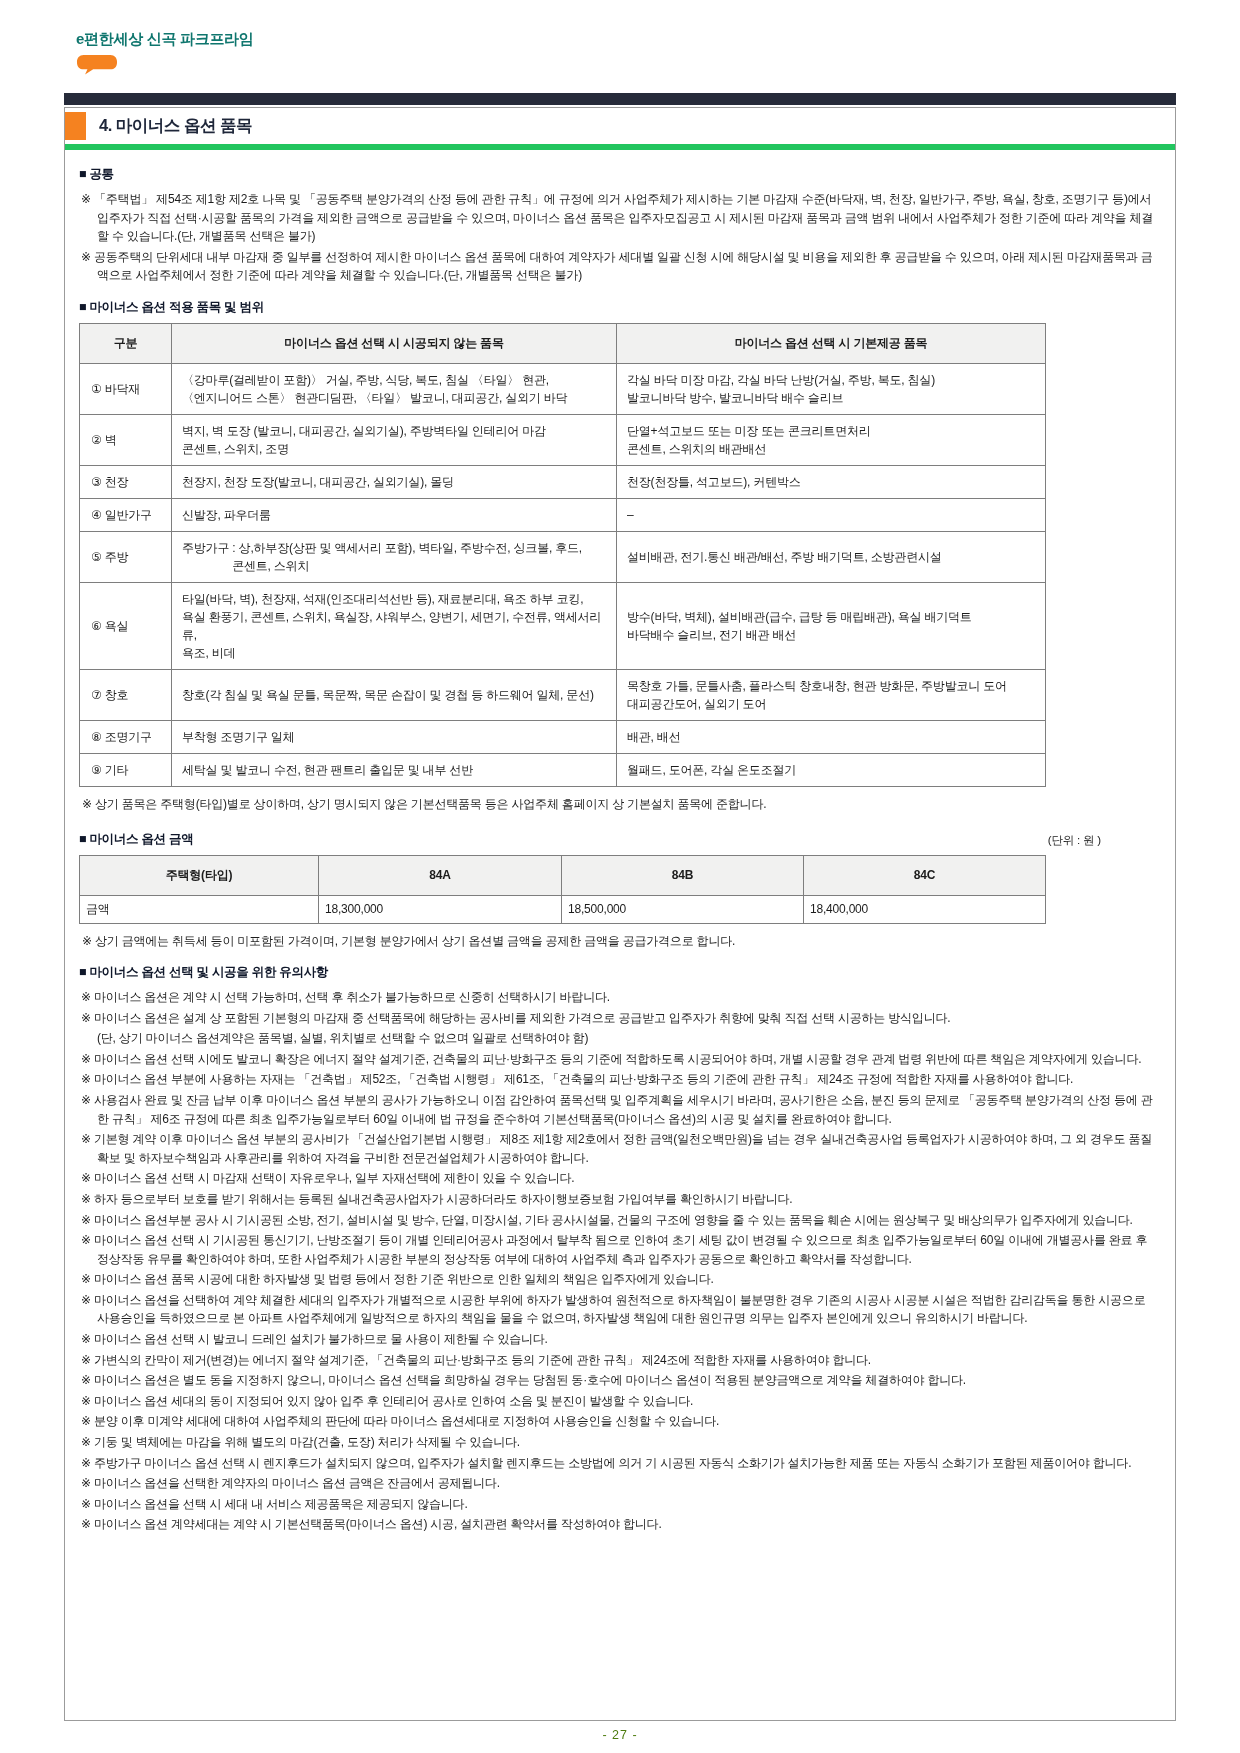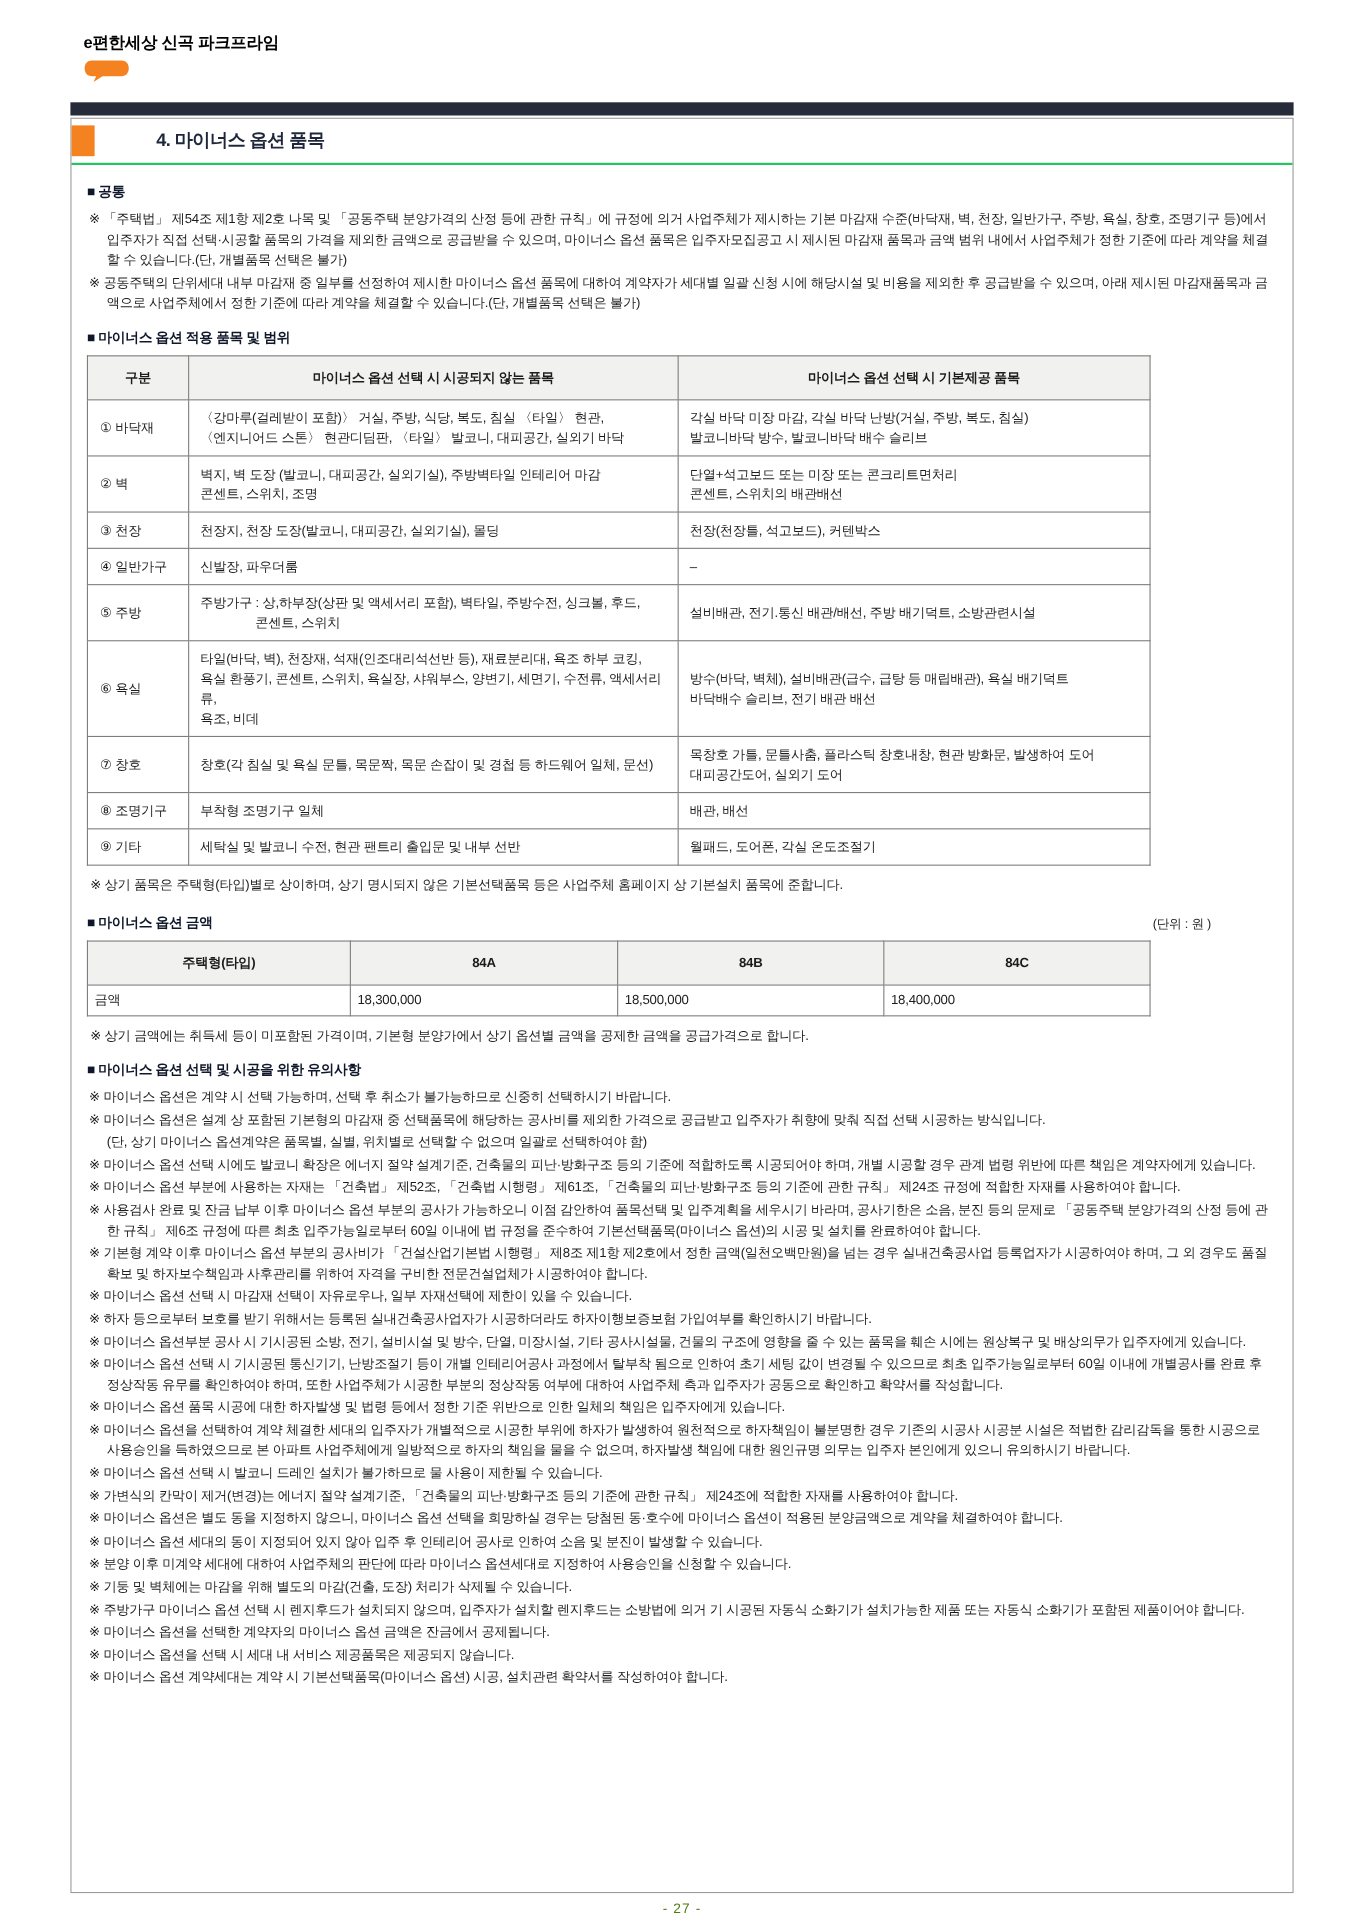--- a/index.html
+++ b/index.html
@@ -8,32 +8,32 @@
     position: relative;
     width: 1240px;
     height: 1753px;
     font-family: "Liberation Sans", "DejaVu Sans", sans-serif;
     color: #1c1c1c;
     overflow: hidden;
   }
 
   
   .brand { position: absolute; left: 76px; top: 30px; }
-  .brand-text { font-size: 15px; font-weight: 700; color: #000000; letter-spacing: -0.3px; }
+  .brand-text { font-size: 15px; font-weight: 700; color: #0f766e; letter-spacing: -0.3px; }
   .brand-mark { display: block; margin-top: 5px; }
 
   .top-bar { position: absolute; left: 64px; top: 93px; width: 1112px; height: 12px; background: #262b3a; }
 
   
   .content-box {
     position: absolute; left: 64px; top: 107px;
     width: 1112px; height: 1614px;
     border: 1px solid #9b9b9b; background: #fff;
   }
-  .title-strip { display: flex; align-items: center; height: 42px; border-bottom: 2px solid #22c55e; gap: 43px; }
+  .title-strip { display: flex; align-items: center; height: 42px; border-bottom: 6px solid #22c55e; }
   .title-accent { width: 21px; height: 28px; background: #f58220; margin-right: 13px; flex: 0 0 auto; }
   .section-title { font-size: 16.5px; font-weight: 700; color: #1e2639; letter-spacing: -0.5px; }
 
   .inner { padding: 12px 16px 0 14px; }
 
   .h { font-size: 12.5px; font-weight: 700; margin: 14px 0 7px 0; letter-spacing: -0.3px; color: #0f172a; }
   .h:first-child { margin-top: 4px; }
   .h-row { display: flex; justify-content: space-between; align-items: flex-end; margin-top: 18px; margin-bottom: 7px; }
   .h-row .h { margin: 0; }
   .unit { font-size: 11.5px; margin-right: 58px; letter-spacing: -0.2px; }
@@ -136,21 +136,21 @@
               <td class="col-label">⑥ 욕실</td>
               <td class="cell">타일(바닥, 벽), 천장재, 석재(인조대리석선반 등), 재료분리대, 욕조 하부 코킹,
 욕실 환풍기, 콘센트, 스위치, 욕실장, 샤워부스, 양변기, 세면기, 수전류, 액세서리류,
 욕조, 비데</td>
               <td class="cell">방수(바닥, 벽체), 설비배관(급수, 급탕 등 매립배관), 욕실 배기덕트
 바닥배수 슬리브, 전기 배관 배선</td>
             </tr>
             <tr>
               <td class="col-label">⑦ 창호</td>
               <td class="cell">창호(각 침실 및 욕실 문틀, 목문짝, 목문 손잡이 및 경첩 등 하드웨어 일체, 문선)</td>
-              <td class="cell">목창호 가틀, 문틀사춤, 플라스틱 창호내창, 현관 방화문, 발생하여 도어
+              <td class="cell">목창호 가틀, 문틀사춤, 플라스틱 창호내창, 현관 방화문, 주방발코니 도어
 대피공간도어, 실외기 도어</td>
             </tr>
             <tr>
               <td class="col-label">⑧ 조명기구</td>
               <td class="cell">부착형 조명기구 일체</td>
               <td class="cell">배관, 배선</td>
             </tr>
             <tr>
               <td class="col-label">⑨ 기타</td>
               <td class="cell">세탁실 및 발코니 수전, 현관 팬트리 출입문 및 내부 선반</td>

